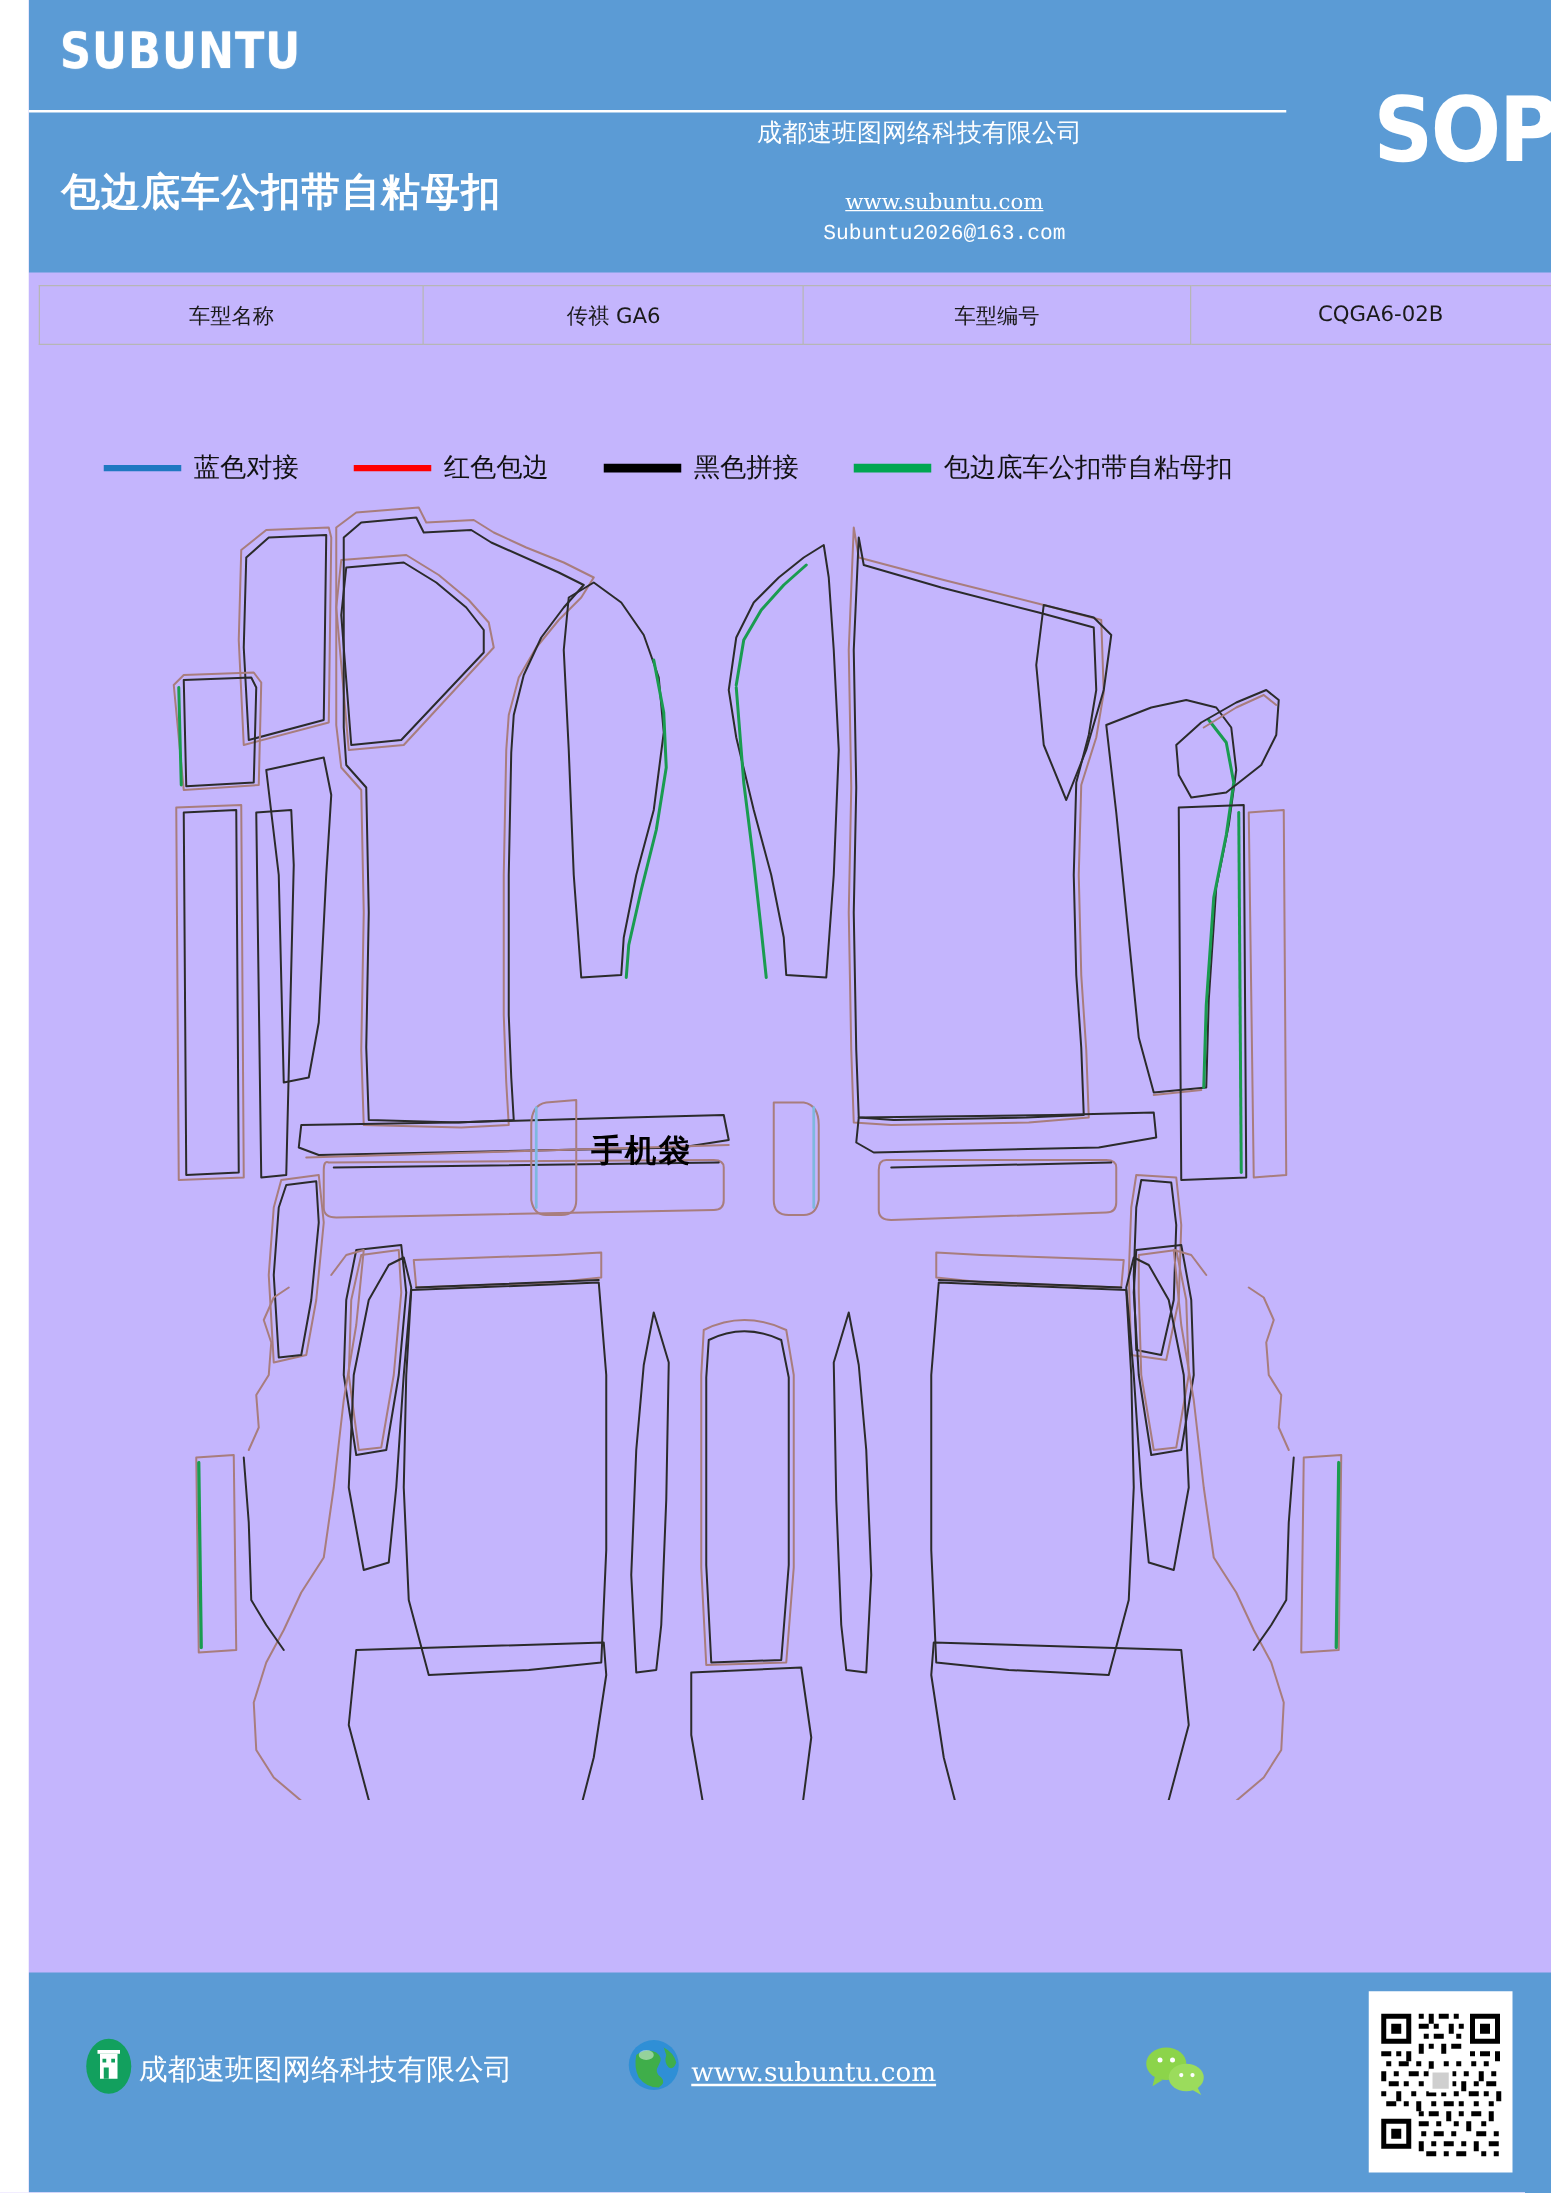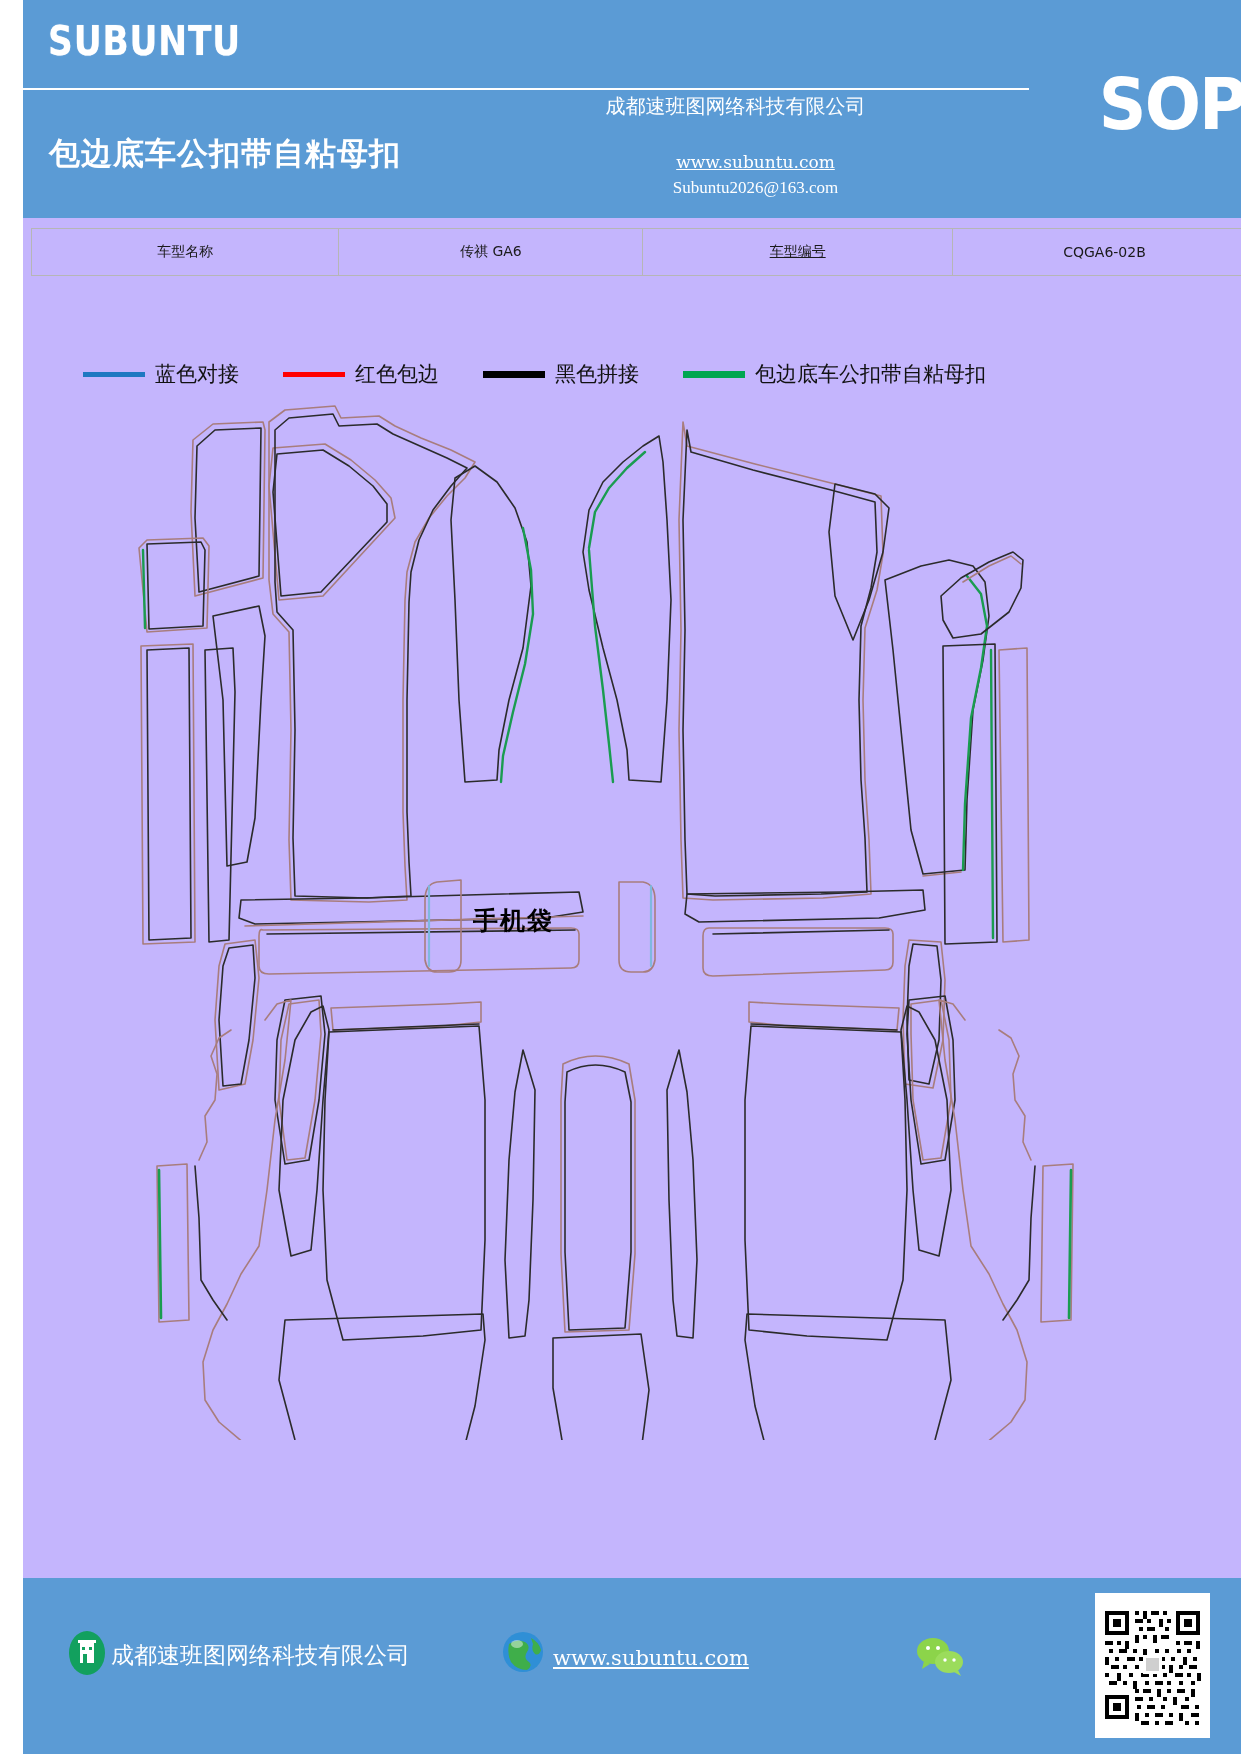--- a/index.html
+++ b/index.html
@@ -74,21 +74,21 @@
     font-family: "DejaVu Serif", serif;
     font-size: 17px;
     text-decoration: underline;
   }
   .email {
     position: absolute;
     left: 540px; top: 178px;
     width: 385px;
     text-align: center;
     color: #ffffff;
-    font-family: Liberation Serif, serif;
+    font-family: Liberation Mono, monospace;
     font-size: 17px;
   }
   .sop-badge {
     position: absolute;
     right: 18px; top: 62px;
     color: #ffffff;
     font-family: "DejaVu Sans", sans-serif;
     font-size: 72px;
     font-weight: bold;
     letter-spacing: -2px;
@@ -103,26 +103,26 @@
     width: 1226px;
     border-collapse: collapse;
     table-layout: fixed;
   }
   .info-table td {
     border: 1px solid #b6b6b6;
     height: 44px;
     text-align: center;
     vertical-align: middle;
     font-family: "DejaVu Sans", sans-serif;
-    font-size: 14px;
+    font-size: 17px;
     color: #1a1a1a;
   }
   .info-table td.k { width: 275px; }
   .info-table td.v { width: 272px; }
-  .info-table td.k3 { width: 277px; text-decoration: underline; }
+  .info-table td.k3 { width: 277px; }
 
   
   .legend {
     position: absolute;
     left: 60px; top: 358px;
     width: 1060px;
     height: 32px;
     display: flex;
     align-items: center;
   }

